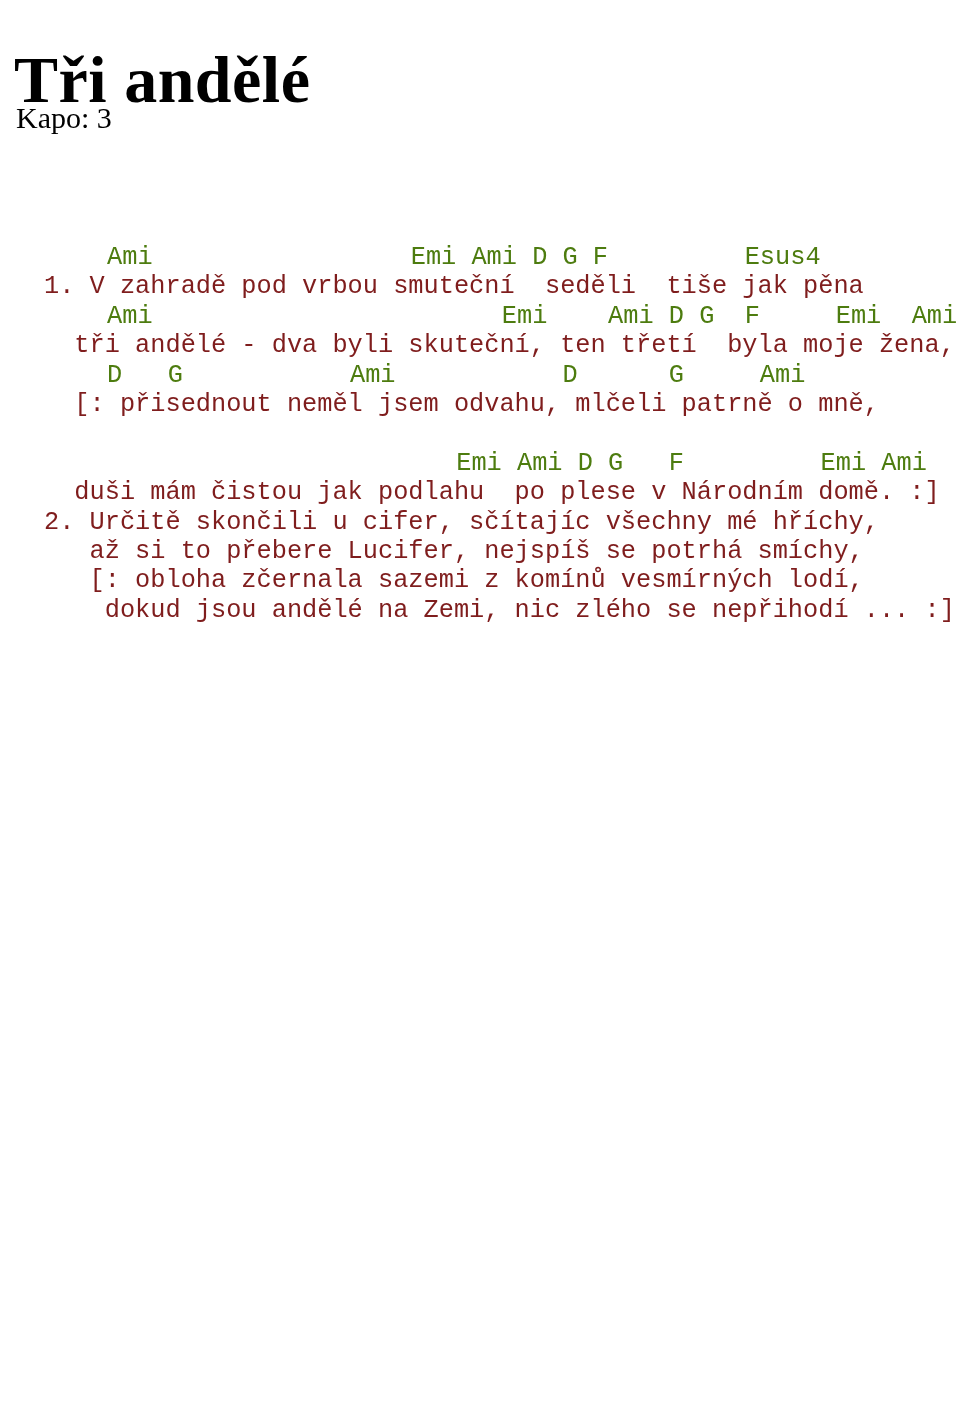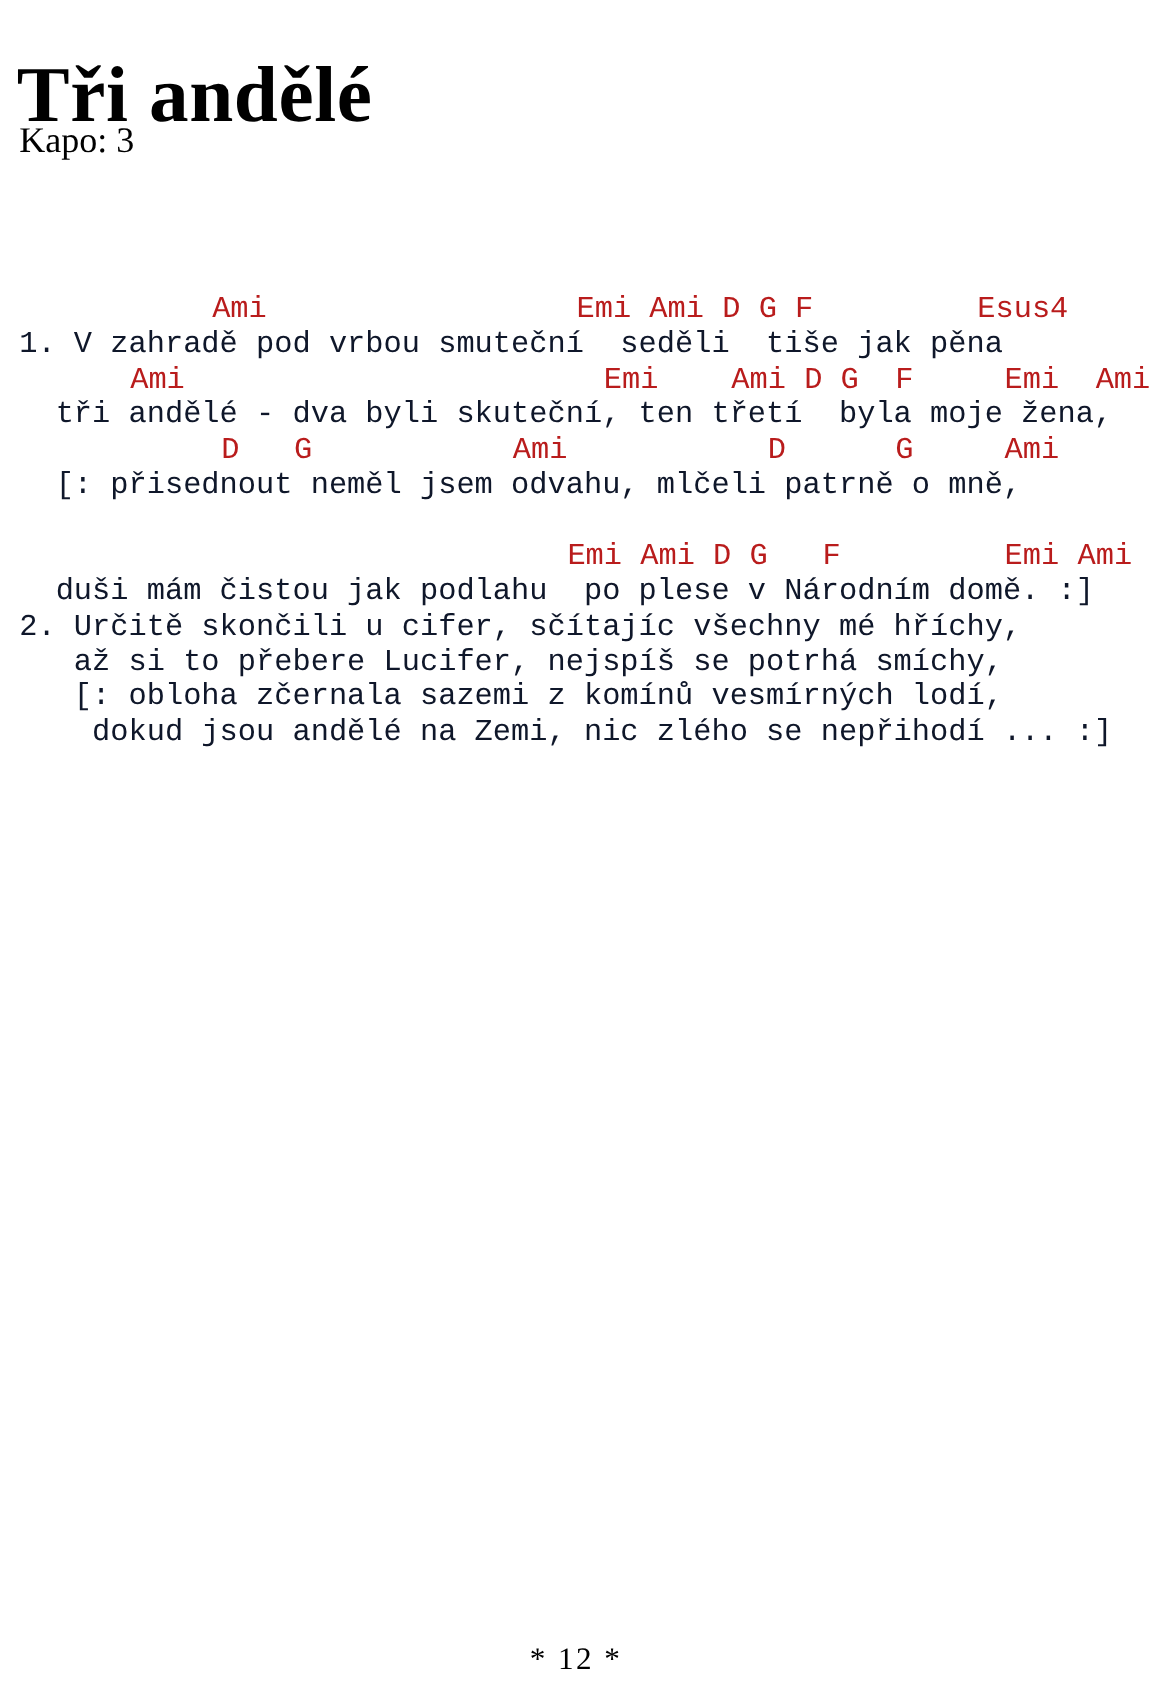--- a/index.html
+++ b/index.html
@@ -64,26 +64,26 @@
     color: #111111;
   }
 
   .songbody .line {
     white-space: pre;
     display: block;
     height: 29.4px;
   }
 
   .songbody .chordline {
-    color: #b91c1c;
-    text-align: center;
+    color: #4d7c0f;
   }
 
   .songbody .lyricline {
-    color: #0f172a;
+    color: #7f1d1d;
+    margin-left: 28px;
   }
 
   .songbody .blank {
     display: block;
     height: 29.4px;
   }
 
   
   .page-marker {
     position: absolute;
@@ -101,15 +101,14 @@
 <body>
 
 <div class="page">
 
   <h1 class="song-title">Tři andělé</h1>
 
   <div class="capo">Kapo: 3</div>
 
   <div class="songbody"><span class="line chordline">      Ami                 Emi Ami D G F         Esus4</span><span class="line lyricline">1. V zahradě pod vrbou smuteční  seděli  tiše jak pěna</span><span class="line chordline">      Ami                       Emi    Ami D G  F     Emi  Ami</span><span class="line lyricline">  tři andělé - dva byli skuteční, ten třetí  byla moje žena,</span><span class="line chordline">      D   G           Ami           D      G     Ami</span><span class="line lyricline">  [: přisednout neměl jsem odvahu, mlčeli patrně o mně,</span><span class="blank"></span><span class="line chordline">                             Emi Ami D G   F         Emi Ami</span><span class="line lyricline">  duši mám čistou jak podlahu  po plese v Národním domě. :]</span><span class="line lyricline">2. Určitě skončili u cifer, sčítajíc všechny mé hříchy,</span><span class="line lyricline">   až si to přebere Lucifer, nejspíš se potrhá smíchy,</span><span class="line lyricline">   [: obloha zčernala sazemi z komínů vesmírných lodí,</span><span class="line lyricline">    dokud jsou andělé na Zemi, nic zlého se nepřihodí ... :]</span></div>
 
-  <div class="page-marker">* 12 *</div>
 
 </div>
 
 </body></html>

